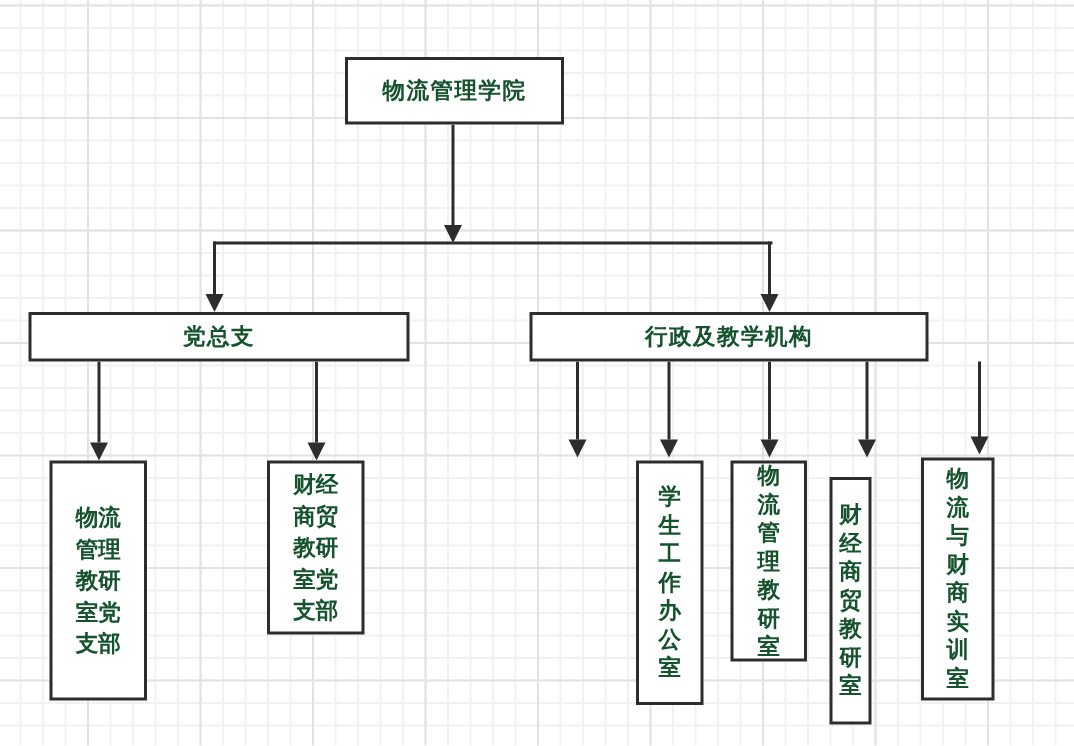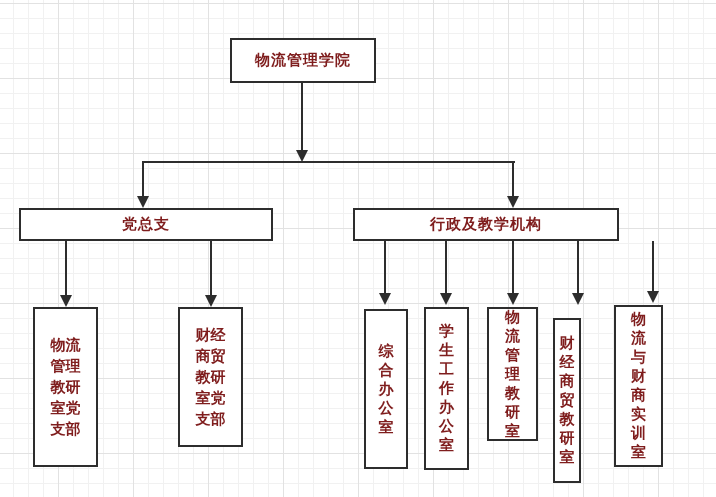--- a/index.html
+++ b/index.html
@@ -12,21 +12,21 @@
       linear-gradient(to bottom,#e2e2e2 1px,transparent 1px),
       linear-gradient(to right,#f1f1f1 1px,transparent 1px),
       linear-gradient(to bottom,#f1f1f1 1px,transparent 1px);
     background-size:75px 75px,75px 75px,15px 15px,15px 15px;
     background-position:58px 3px,58px 3px,13px 3px,13px 3px;
   }
   .node{
     position:absolute;box-sizing:border-box;
     background:#ffffff;border:2px solid #2d2d2d;
     display:flex;align-items:center;justify-content:center;
-    font-weight:700;color:#7f1d1d;font-size:15px;
+    font-weight:700;color:#14532d;font-size:15px;
   }
   .node .lbl{display:block;text-align:center;}
   .wide .lbl{letter-spacing:1px;white-space:nowrap;}
   .wrap2 .lbl{width:33px;word-break:break-all;line-height:21px;}
   .wrap1 .lbl{width:16px;word-break:break-all;line-height:19px;}
   .vline{position:absolute;width:2px;background:#2d2d2d;}
   .hline{position:absolute;height:2px;background:#2d2d2d;}
   .arrow{
     position:absolute;width:0;height:0;
     border-left:6px solid transparent;border-right:6px solid transparent;
@@ -78,27 +78,24 @@
   </div>
 
   <div class="node wide" style="left:353px;top:208px;width:266px;height:33px">
     <span class="lbl">行政及教学机构</span>
   </div>
 
   <div class="node wrap2" style="left:33px;top:307px;width:65px;height:160px">
     <span class="lbl">物流管理教研室党支部</span>
   </div>
 
-  <div class="node wrap2" style="left:178px;top:307px;width:65px;height:140px">
+  <div class="node wrap2" style="left:178px;top:307px;width:65px;height:116px">
     <span class="lbl">财经商贸教研室党支部</span>
   </div>
 
-  <div class="node wrap1" style="left:364px;top:309px;width:44px;height:160px">
-    <span class="lbl">综合办公室</span>
-  </div>
 
   <div class="node wrap1" style="left:424px;top:307px;width:45px;height:163px">
     <span class="lbl">学生工作办公室</span>
   </div>
 
   <div class="node wrap1" style="left:487px;top:307px;width:51px;height:134px">
     <span class="lbl">物流管理教研室</span>
   </div>
 
   <div class="node wrap1" style="left:553px;top:318px;width:28px;height:165px">

